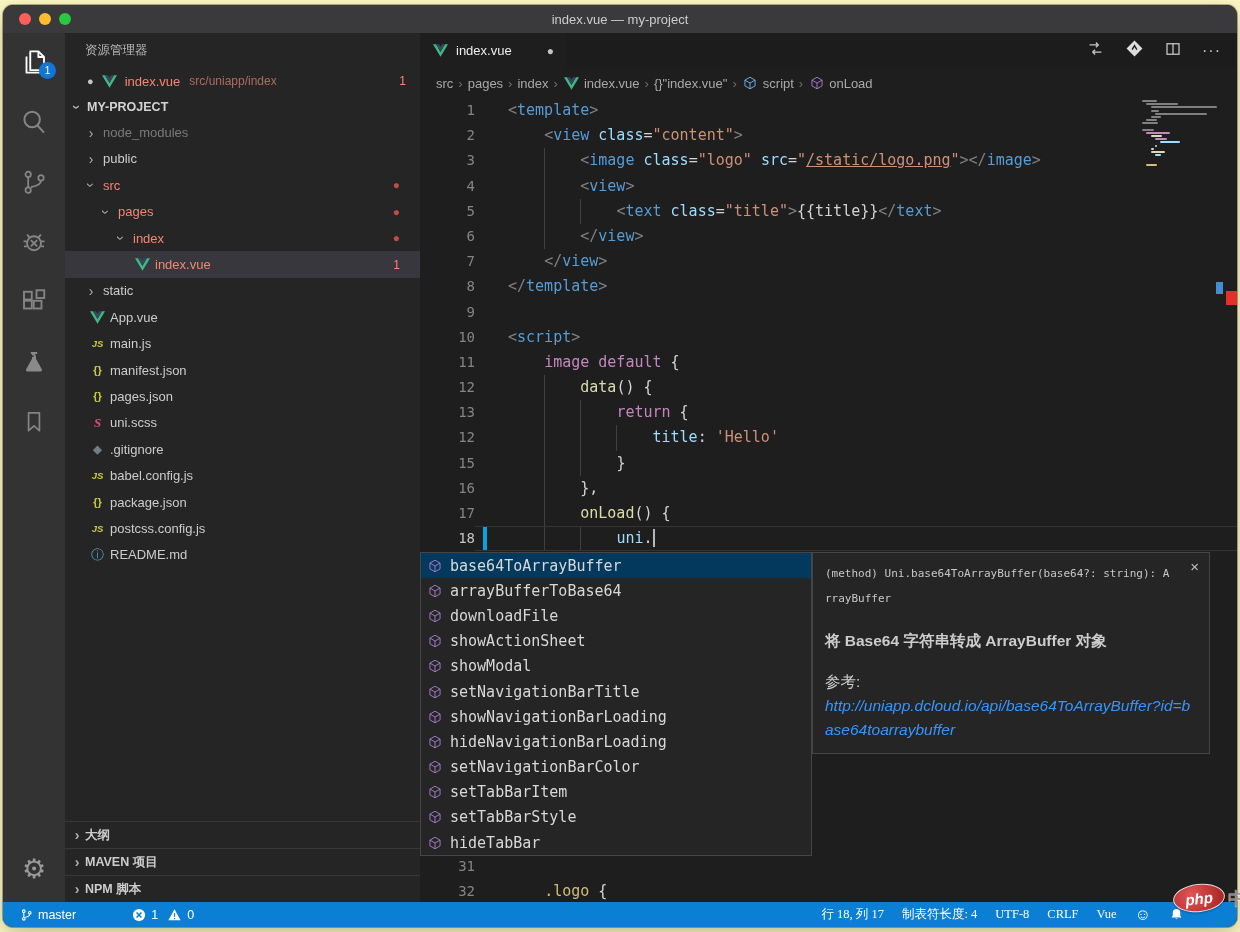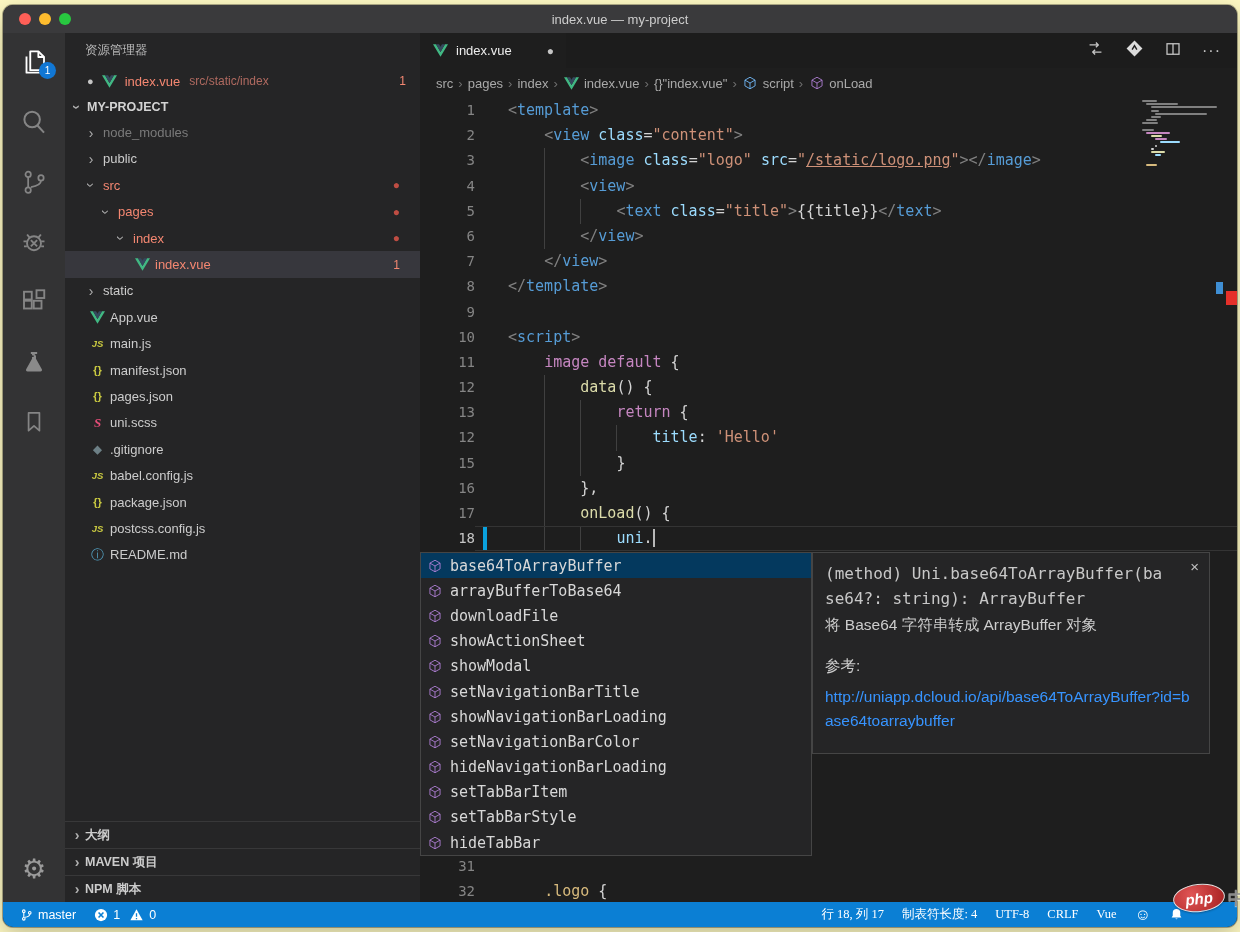--- a/index.html
+++ b/index.html
@@ -77,28 +77,28 @@
   .ruler-blue{position:absolute;left:796px;top:249px;width:7px;height:12px;background:#3f8fd4;}
   .ruler-red{position:absolute;left:806px;top:258px;width:12px;height:14px;background:#e5302a;}
   
   .suggest{position:absolute;left:0;top:519px;width:392px;background:#252526;border:1px solid #454545;box-sizing:border-box;z-index:20;}
   .sg-row{height:25.2px;display:flex;align-items:center;gap:7px;padding-left:5px;font-size:15px;color:#d8d8d8;font-family:"DejaVu Sans Mono",monospace;}
   .sg-row.sel{background:#04395e;}
   
   .docs{position:absolute;left:392px;top:519px;width:398px;height:202px;background:#252526;border:1px solid #454545;box-sizing:border-box;
         padding:8px 12px;z-index:19;color:#cccccc;}
   .docs-close{position:absolute;top:5px;right:10px;color:#c0c0c0;font-size:15px;cursor:default;}
-  .sig{font-family:"DejaVu Sans Mono",monospace;font-size:16px;color:#c8c8c8;max-width:345px;word-break:break-all;line-height:25px;}
-  .desc{font-size:15.5px;margin-top:4px;}
+  .sig{font-family:"DejaVu Sans Mono",monospace;font-size:11px;color:#c8c8c8;max-width:345px;word-break:break-all;line-height:25px;}
+  .desc{font-size:15.5px;margin-top:20px;font-weight:bold;}
   .ref{font-size:15.5px;margin-top:20px;}
-  .doclink{color:#3794ff;word-break:break-all;line-height:24px;font-size:15.5px;margin-top:8px;}
+  .doclink{color:#3794ff;word-break:break-all;line-height:24px;font-size:15.5px;margin-top:1px;font-style:italic;}
   
   .statusbar{height:25px;flex:0 0 25px;background:#0b7fd4;color:#ffffff;display:flex;align-items:center;font-size:12.5px;}
   .st-item{display:flex;align-items:center;gap:5px;padding:0 9px;}
-  .st-left{display:flex;align-items:center;padding-left:8px;}
+  .st-left{display:flex;align-items:center;padding-left:8px;gap:38px;}
   .st-right{margin-left:auto;display:flex;align-items:center;padding-right:44px;font-family:Liberation Serif, serif;}
   .st-ico{display:flex;align-items:center;}
   
   .watermark{position:absolute;right:0px;top:884px;display:flex;align-items:center;z-index:60;}
   .wm-ell{width:50px;height:26px;border-radius:50%;background:radial-gradient(circle at 35% 35%,#e05555,#a51f1f);
           border:1px solid #e5dede;display:flex;align-items:center;justify-content:center;transform:rotate(-6deg);
           color:#fff;font-style:italic;font-weight:700;font-size:15px;box-shadow:0 1px 2px rgba(0,0,0,.3);}
   .wm-txt{font-weight:700;font-size:17px;color:#8f8f8f;text-shadow:0 1px 0 rgba(255,255,255,.5);margin-left:3px;letter-spacing:1px;}
 </style>
 </head>
@@ -181,21 +181,21 @@
 
         <div class="oe-row">
           <span class="mod-dot">●</span>
           <span class="ficon">
             <svg width="15" height="13" viewBox="0 0 24 20">
                 <path fill="#41b883" d="M0 0h4.8L12 12.4 19.2 0H24L12 20 0 0z"></path>
                 <path fill="#35495e" d="M4.8 0h4.8L12 4.1 14.4 0h4.8L12 12.4 4.8 0z"></path>
               </svg>
           </span>
           <span class="err-text">index.vue</span>
-          <span class="dim-path">src/static/index</span>
+          <span class="dim-path">src/uniapp/index</span>
           <span class="row-count">1</span>
         </div>
 
         <div class="sec-header" style="font-size:12.5px;">
           <span class="chev down">›</span>
           <span>MY-PROJECT</span>
         </div>
 
         <div class="tree" id="file-tree">
             <div class="trow" style="padding-left: 18px;">
@@ -578,30 +578,30 @@
               </span>
               <span>showNavigationBarLoading</span>
             </div>
             <div class="sg-row">
               <span class="ficon">
                 <svg width="14" height="14" viewBox="0 0 16 16" fill="none" stroke="#b180d7" stroke-width="1">
                   <path d="M8 1.4 13.8 4.7v6.6L8 14.6 2.2 11.3V4.7L8 1.4z"></path>
                   <path d="M2.2 4.7 8 8l5.8-3.3M8 8v6.6"></path>
                 </svg>
               </span>
+              <span>hideNavigationBarLoading</span>
+            </div>
+            <div class="sg-row">
+              <span class="ficon">
+                <svg width="14" height="14" viewBox="0 0 16 16" fill="none" stroke="#b180d7" stroke-width="1">
+                  <path d="M8 1.4 13.8 4.7v6.6L8 14.6 2.2 11.3V4.7L8 1.4z"></path>
+                  <path d="M2.2 4.7 8 8l5.8-3.3M8 8v6.6"></path>
+                </svg>
+              </span>
               <span>setNavigationBarColor</span>
-            </div>
-            <div class="sg-row">
-              <span class="ficon">
-                <svg width="14" height="14" viewBox="0 0 16 16" fill="none" stroke="#b180d7" stroke-width="1">
-                  <path d="M8 1.4 13.8 4.7v6.6L8 14.6 2.2 11.3V4.7L8 1.4z"></path>
-                  <path d="M2.2 4.7 8 8l5.8-3.3M8 8v6.6"></path>
-                </svg>
-              </span>
-              <span>hideNavigationBarLoading</span>
             </div>
             <div class="sg-row">
               <span class="ficon">
                 <svg width="14" height="14" viewBox="0 0 16 16" fill="none" stroke="#b180d7" stroke-width="1">
                   <path d="M8 1.4 13.8 4.7v6.6L8 14.6 2.2 11.3V4.7L8 1.4z"></path>
                   <path d="M2.2 4.7 8 8l5.8-3.3M8 8v6.6"></path>
                 </svg>
               </span>
               <span>setTabBarItem</span>
             </div>

